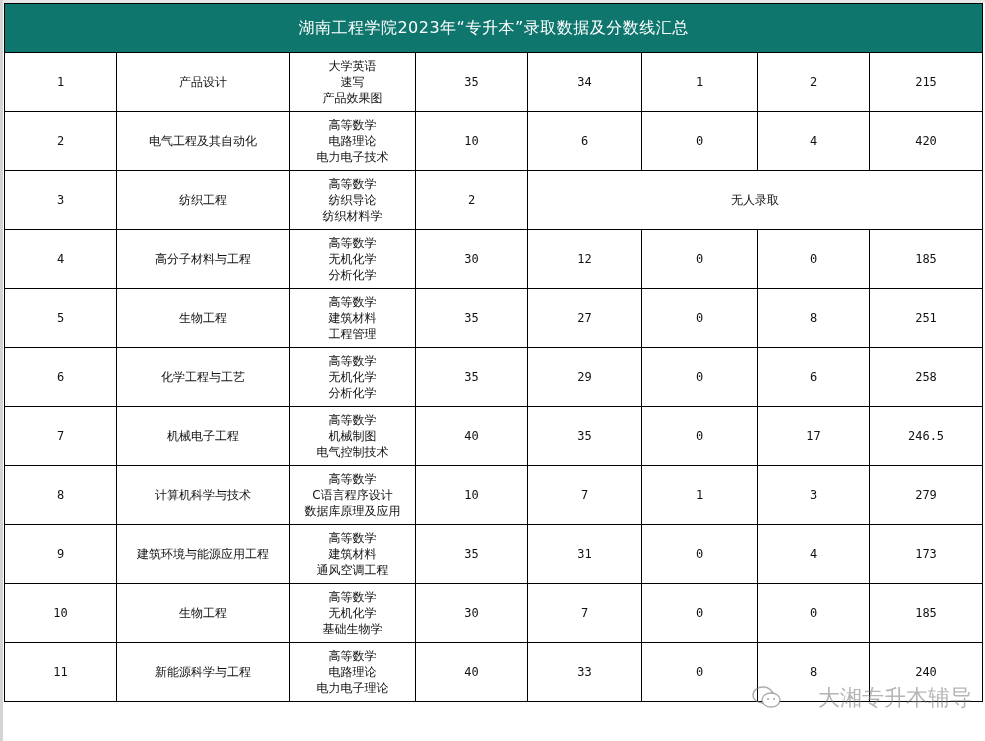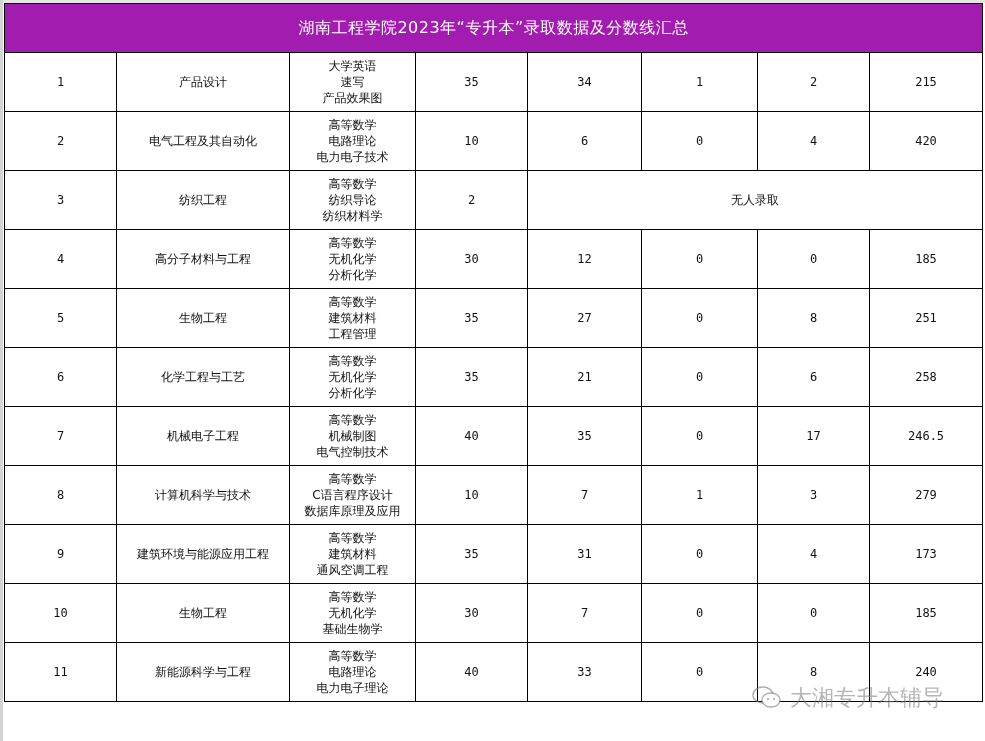--- a/index.html
+++ b/index.html
@@ -3,28 +3,28 @@
 <meta charset="utf-8">
 <style>
   html, body { margin:0; padding:0; background:#ffffff; }
   body { width:985px; height:741px; position:relative; overflow:hidden;
          font-family:"DejaVu Sans","Liberation Sans",sans-serif; color:#111; }
   .gridline-left { position:absolute; left:0; top:0; width:3px; height:741px; background:#d4d4d4; }
   .gridtop { position:absolute; left:0; top:0; width:985px; height:3px; background:#e6e6e6; }
   table.sheet { position:absolute; left:4px; top:3px; border-collapse:collapse; table-layout:fixed; width:978px; }
   table.sheet td, table.sheet th { border:1px solid #000; text-align:center; vertical-align:middle;
          padding:0; font-weight:normal; font-size:12px; line-height:16px; }
-  .title-cell { background:#a21caf; color:#fff; height:48px; font-size:16px !important;
+  .title-cell { background:#0f766e; color:#fff; height:48px; font-size:16px !important;
          font-weight:normal; letter-spacing:0.5px; }
   .hdr th { height:36px; font-size:12px; }
   tr.data td { height:58px; }
   .num { font-family:"DejaVu Sans Mono","Liberation Mono",monospace; font-size:11.5px; }
   .subj div { line-height:16px; }
   .watermark { position:absolute; left:752px; top:683px; display:flex; align-items:center;
-         color:rgba(120,120,120,0.55); font-size:22px; pointer-events:none; }
+         color:rgba(120,120,120,0.55); font-size:22px; pointer-events:none;gap:28px; }
   .watermark svg { margin-right:8px; }
 </style>
 </head>
 <body>
 
 <div class="gridtop"></div>
 <div class="gridline-left"></div>
 
 <table class="sheet">
   <colgroup>
@@ -116,21 +116,21 @@
 
     <tr class="data">
       <td class="num">6</td>
       <td>化学工程与工艺</td>
       <td class="subj">
           <div>高等数学</div>
           <div>无机化学</div>
           <div>分析化学</div>
         </td>
       <td class="num">35</td>
-      <td class="num">21</td>
+      <td class="num">29</td>
       <td class="num">0</td>
       <td class="num">6</td>
       <td class="num">258</td>
     </tr>
 
     <tr class="data">
       <td class="num">7</td>
       <td>机械电子工程</td>
       <td class="subj">
           <div>高等数学</div>

